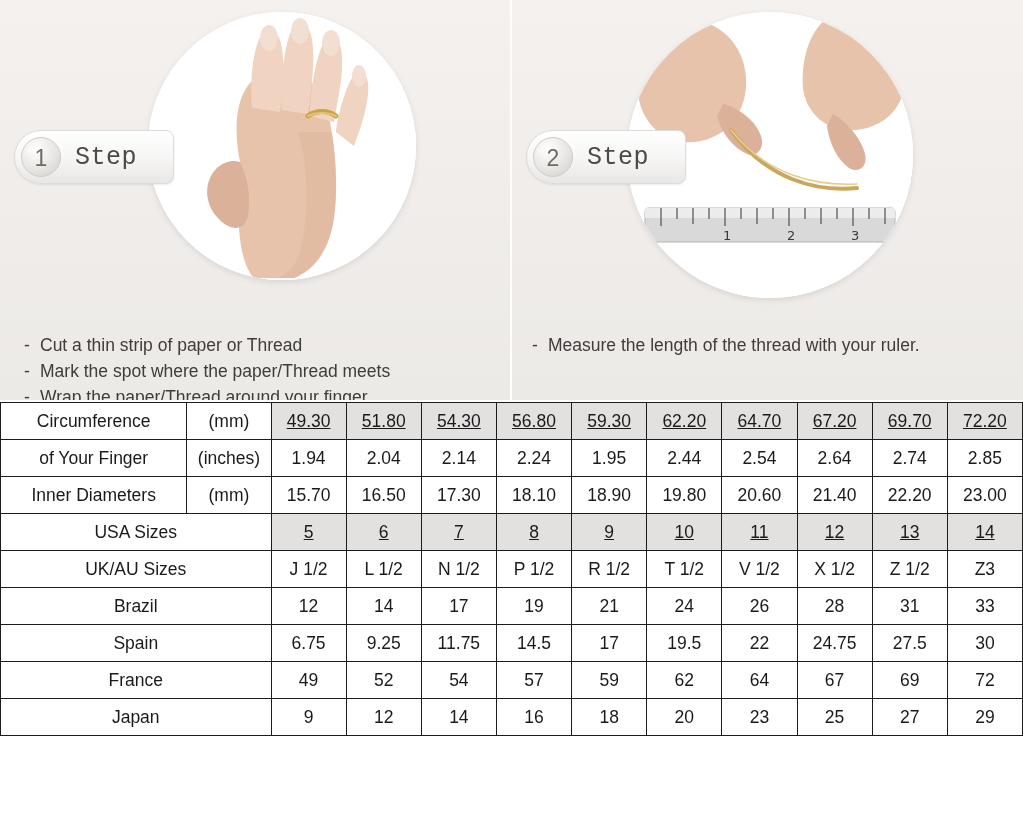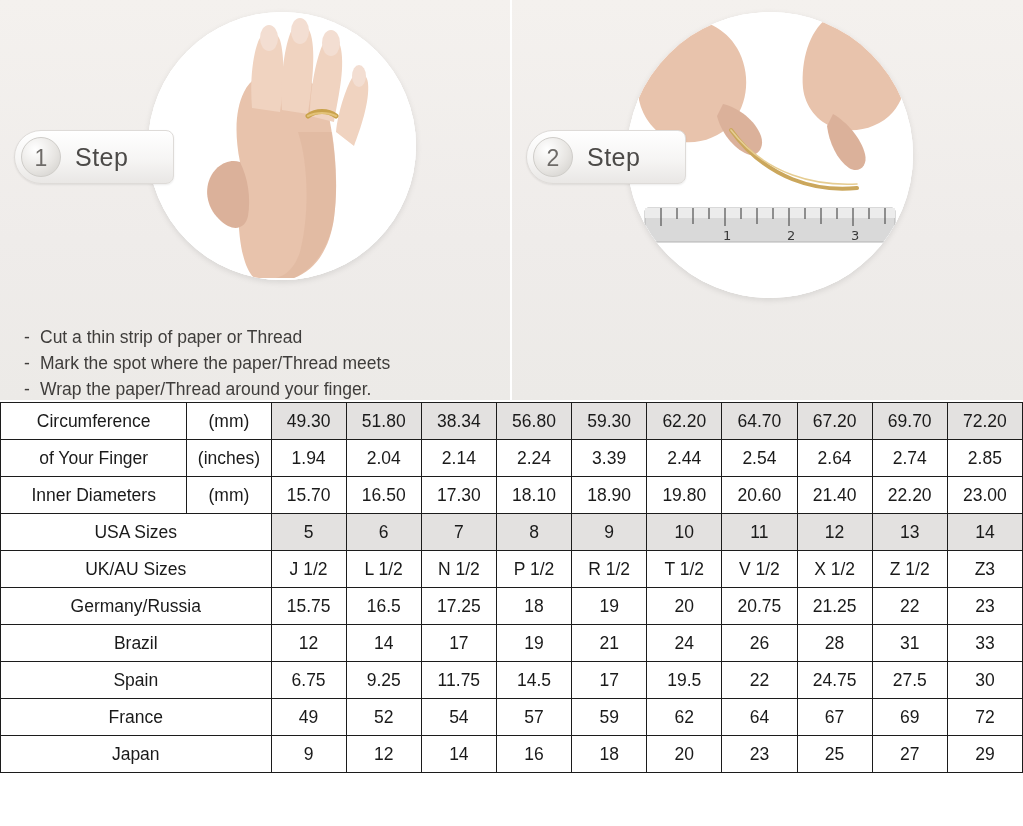--- a/index.html
+++ b/index.html
@@ -68,20 +68,21 @@
     font-size: 23px;
     line-height: 40px;
     text-align: center;
     box-sizing: border-box;
   }
   .step-badge .word {
     margin-left: 14px;
     font-size: 25px;
     color: #4c4a48;
     letter-spacing: 0.5px;
+    font-family: Liberation Mono, monospace;
   }
 
   
   .photo-circle {
     position: absolute;
     border-radius: 50%;
     overflow: hidden;
     background: #ffffff;
     box-shadow: 0 2px 6px rgba(0,0,0,0.10);
   }
@@ -105,21 +106,21 @@
   .skin3 { fill: #f0d3c0; }
   .nail  { fill: #f3ded2; }
 
   
   .ruler-wrap { position: absolute; inset: 0; background: #ffffff; }
 
   
   .bullets {
     position: absolute;
     left: 24px;
-    top: 324px;
+    top: 332px;
     font-size: 17.5px;
     line-height: 26px;
     color: #3f3d3b;
   }
   .bullets .line { white-space: nowrap; }
   .bullets .dash { display: inline-block; width: 16px; }
   .bullets-right { left: 20px; }
 
   
   .table-wrap {
@@ -157,20 +158,21 @@
     width: 186px;
     font-size: 18.5px;
   }
   td.unit {
     width: 84px;
     text-align: center;
     font-size: 17px;
   }
   td.shaded {
     background: #e3e1e0;
+    text-decoration: underline;
   }
   .val-col { width: 75px; }
 </style>
 </head>
 <body>
 
 <div class="page">
 
   <div class="steps">
 
@@ -265,20 +267,21 @@
           </svg>
         </div>
       </div>
 
       <div class="step-badge">
         <div class="num">2</div>
         <div class="word">Step</div>
       </div>
 
       <div class="bullets bullets-right">
+        <div class="line"><span class="dash">-</span><span>Measure the length of the thread with your ruler.</span></div>
       </div>
     </div>
   </div>
 
   <div class="table-wrap">
     <table class="size-table">
       <colgroup>
         <col style="width:186px">
           <col style="width:84px">
         <col class="val-col">
@@ -292,38 +295,38 @@
           <col class="val-col">
           <col class="val-col">
       </colgroup>
       <tbody>
 
         <tr>
           <td class="label-center" rowspan="1">Circumference</td>
           <td class="unit">(mm)</td>
           <td class="shaded">49.30</td>
           <td class="shaded">51.80</td>
-          <td class="shaded">38.34</td>
+          <td class="shaded">54.30</td>
           <td class="shaded">56.80</td>
           <td class="shaded">59.30</td>
           <td class="shaded">62.20</td>
           <td class="shaded">64.70</td>
           <td class="shaded">67.20</td>
           <td class="shaded">69.70</td>
           <td class="shaded">72.20</td>
         </tr>
 
         <tr>
           <td class="label-center">of Your Finger</td>
           <td class="unit">(inches)</td>
           <td>1.94</td>
           <td>2.04</td>
           <td>2.14</td>
           <td>2.24</td>
-          <td>3.39</td>
+          <td>1.95</td>
           <td>2.44</td>
           <td>2.54</td>
           <td>2.64</td>
           <td>2.74</td>
           <td>2.85</td>
         </tr>
 
         <tr>
           <td class="label-center">Inner Diameters</td>
           <td class="unit">(mm)</td>
@@ -361,33 +364,20 @@
           <td>N 1/2</td>
           <td>P 1/2</td>
           <td>R 1/2</td>
           <td>T 1/2</td>
           <td>V 1/2</td>
           <td>X 1/2</td>
           <td>Z 1/2</td>
           <td>Z3</td>
         </tr>
 
-        <tr>
-          <td class="label" colspan="2">Germany/Russia</td>
-          <td>15.75</td>
-          <td>16.5</td>
-          <td>17.25</td>
-          <td>18</td>
-          <td>19</td>
-          <td>20</td>
-          <td>20.75</td>
-          <td>21.25</td>
-          <td>22</td>
-          <td>23</td>
-        </tr>
 
         <tr>
           <td class="label" colspan="2">Brazil</td>
           <td>12</td>
           <td>14</td>
           <td>17</td>
           <td>19</td>
           <td>21</td>
           <td>24</td>
           <td>26</td>

